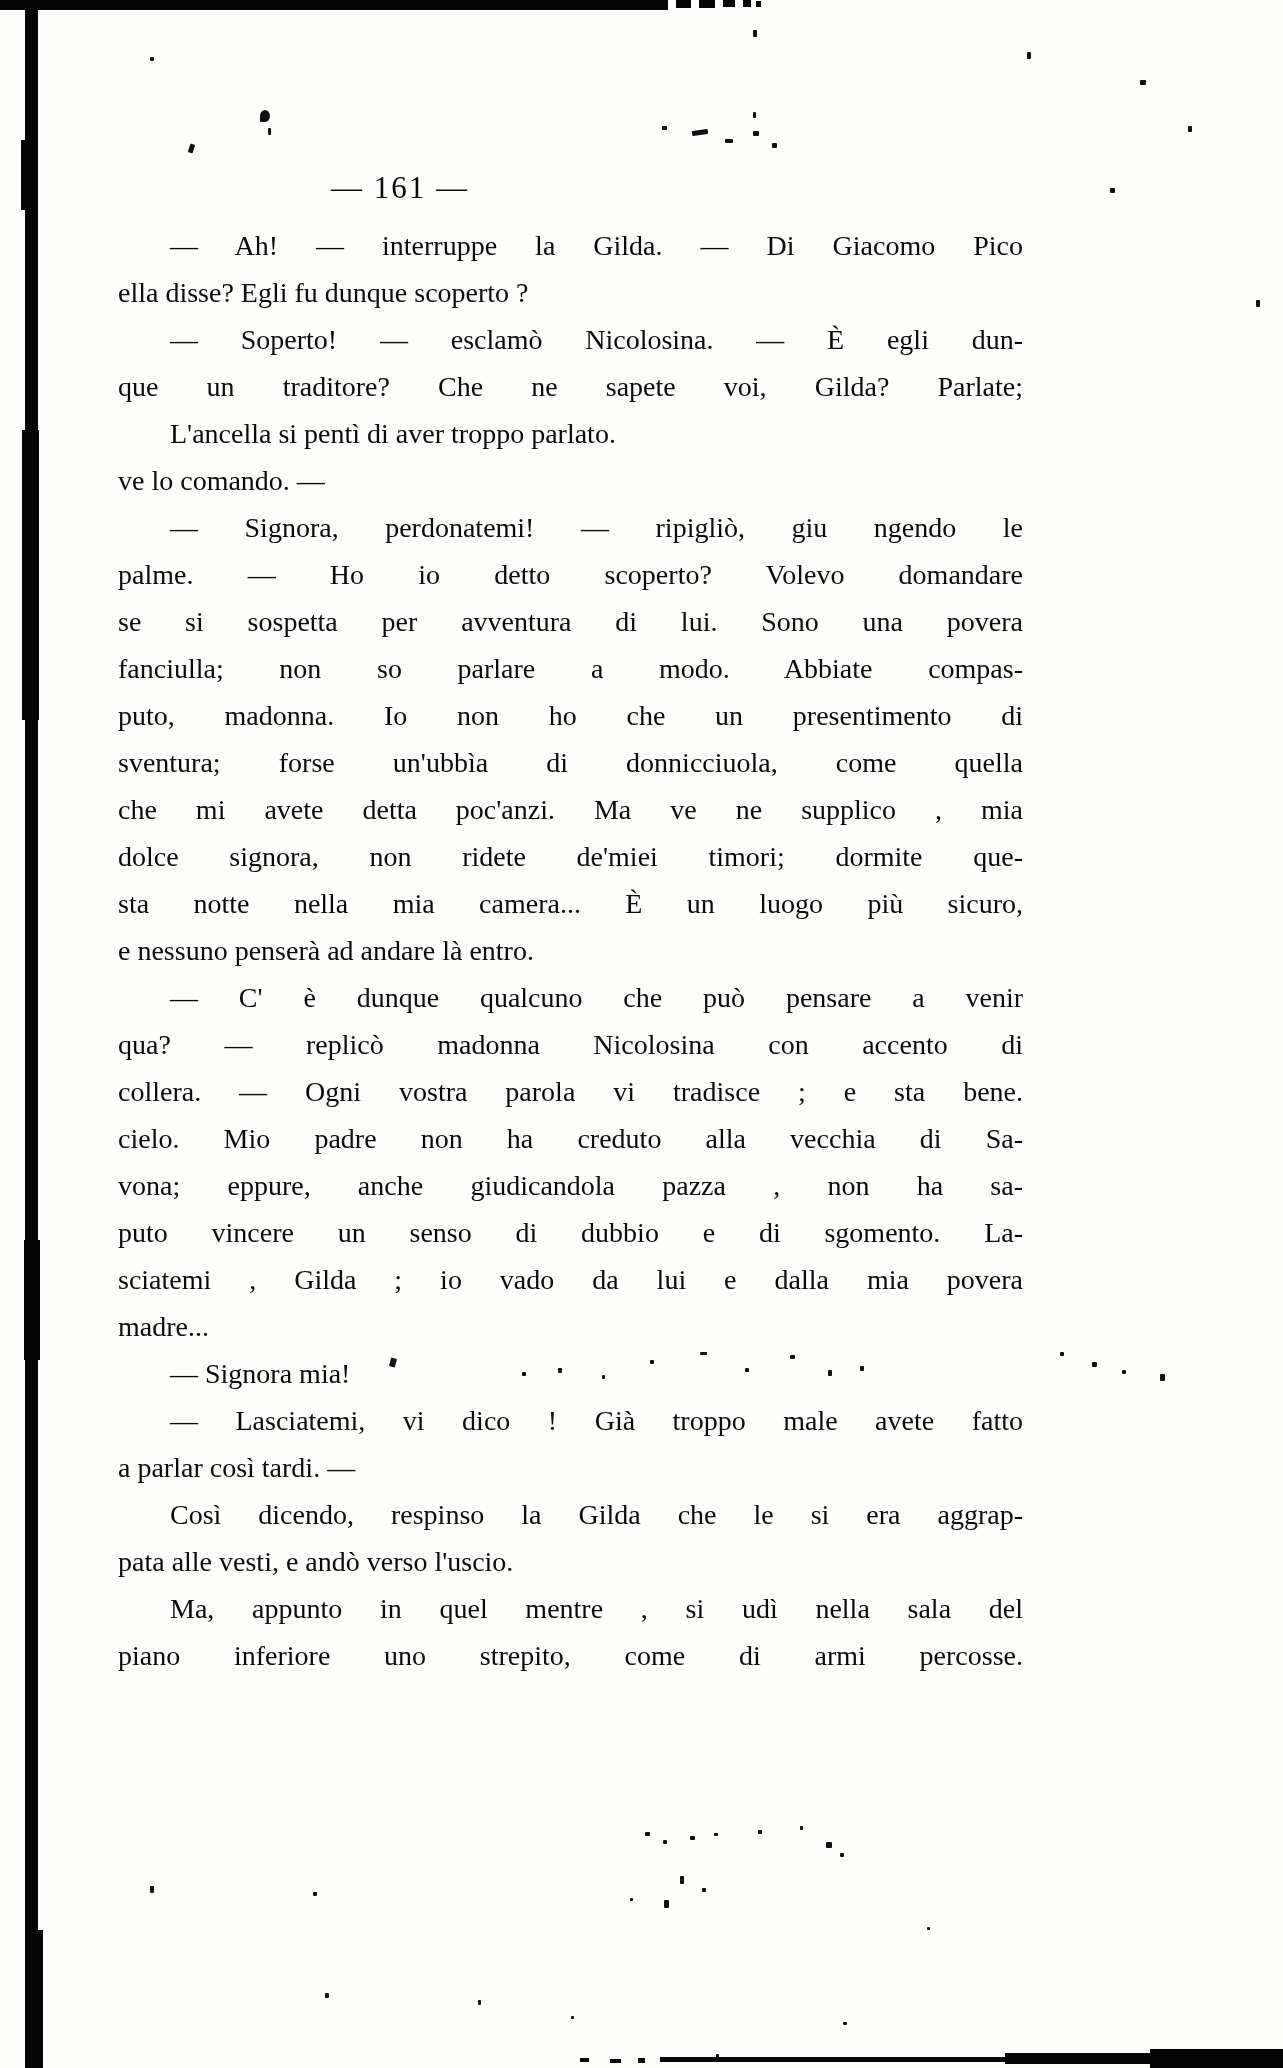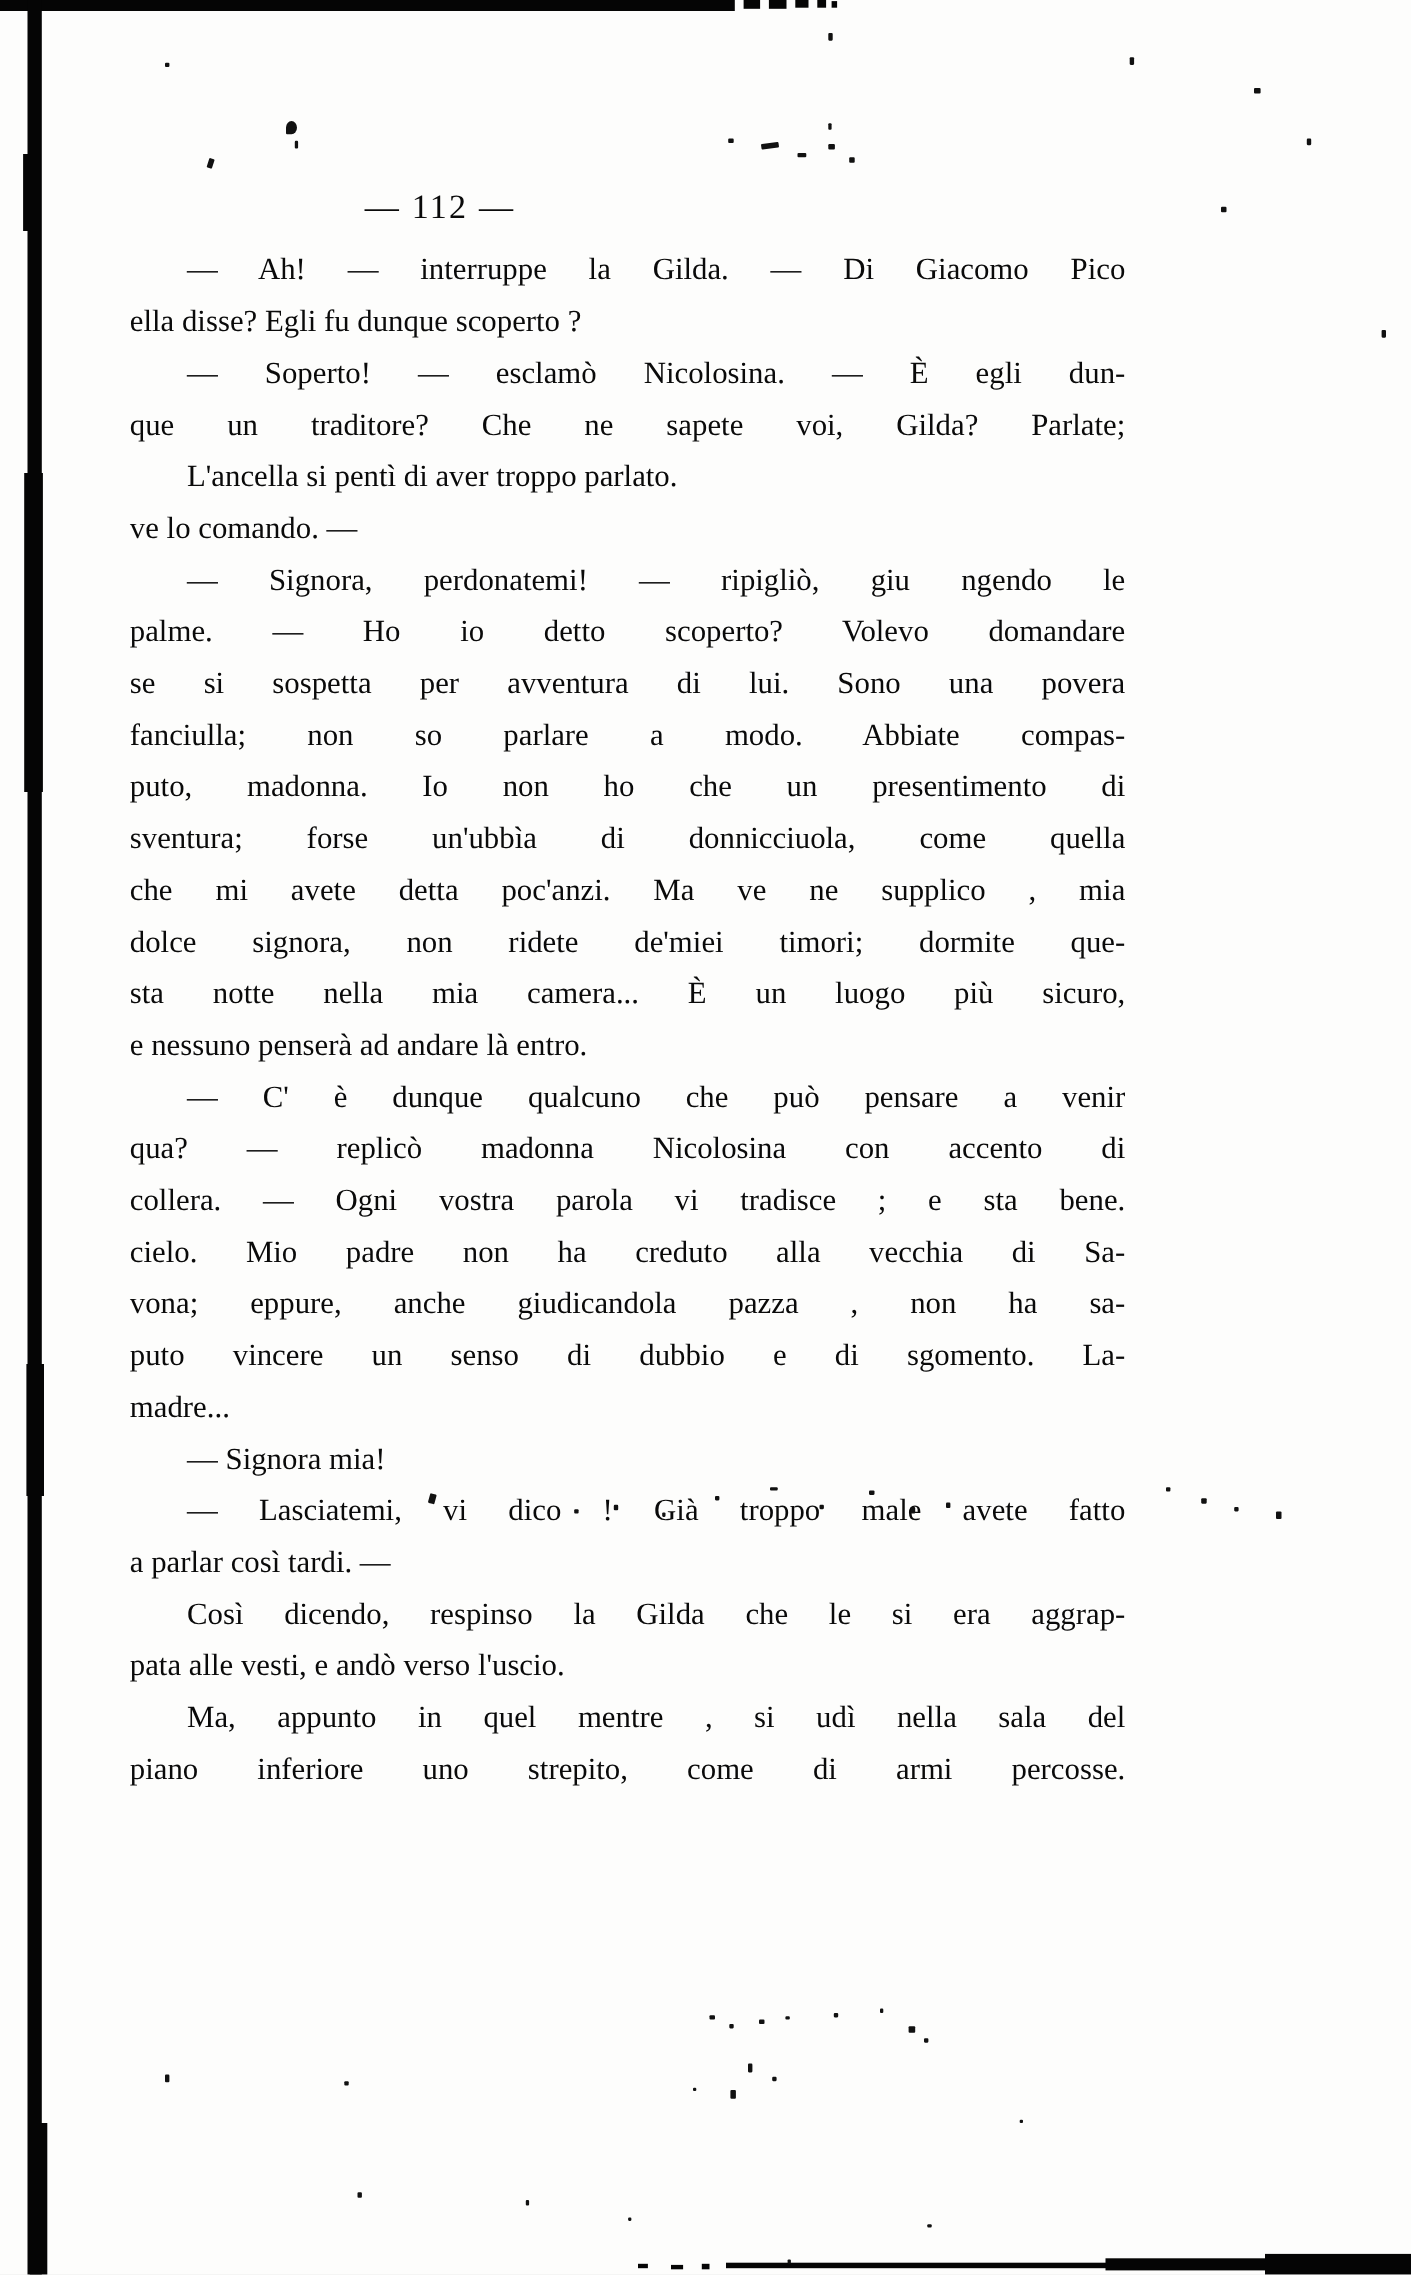--- a/index.html
+++ b/index.html
@@ -57,21 +57,21 @@
   <div class="bar" style="left:27px;top:1930px;width:16px;height:138px;"></div>
   <div class="bar" style="left:21px;top:140px;width:16px;height:70px;"></div>
 
   <div class="bar" style="left:660px;top:2057px;width:350px;height:5px;"></div>
   <div class="bar" style="left:1005px;top:2053px;width:278px;height:11px;"></div>
   <div class="bar" style="left:1150px;top:2049px;width:133px;height:19px;"></div>
   <div class="bar" style="left:580px;top:2058px;width:9px;height:4px;"></div>
   <div class="bar" style="left:610px;top:2059px;width:11px;height:4px;"></div>
   <div class="bar" style="left:638px;top:2058px;width:7px;height:5px;"></div>
 
-  <div class="page-number">— 112 —</div>
+  <div class="page-number">— 161 —</div>
 
   <div class="text-block" id="text-block">
       <div class="line j indent">— Ah! — interruppe la Gilda. — Di Giacomo Pico</div>
       <div class="line">ella disse? Egli fu dunque scoperto ?</div>
       <div class="line j indent">— Soperto! — esclamò Nicolosina. — È egli dun-</div>
       <div class="line j">que un traditore? Che ne sapete voi, Gilda? Parlate;</div>
       <div class="line indent">L'ancella si pentì di aver troppo parlato.</div>
       <div class="line">ve lo comando. —</div>
       <div class="line j indent">— Signora, perdonatemi! — ripigliò, giu ngendo le</div>
       <div class="line j">palme. — Ho io detto scoperto? Volevo  domandare</div>
@@ -82,20 +82,21 @@
       <div class="line j">che mi avete detta poc'anzi. Ma ve ne supplico , mia</div>
       <div class="line j">dolce signora, non ridete de'miei timori; dormite que-</div>
       <div class="line j">sta notte nella mia camera... È un luogo più sicuro,</div>
       <div class="line">e nessuno penserà ad andare là entro.</div>
       <div class="line j indent">— C' è dunque qualcuno che può pensare a  venir</div>
       <div class="line j">qua? — replicò madonna Nicolosina con accento di</div>
       <div class="line j">collera. — Ogni vostra parola vi tradisce ; e sta bene.</div>
       <div class="line j">cielo. Mio padre non ha creduto alla vecchia di Sa-</div>
       <div class="line j">vona; eppure, anche giudicandola pazza , non ha sa-</div>
       <div class="line j">puto vincere un senso di dubbio e di sgomento. La-</div>
+      <div class="line j">sciatemi , Gilda ; io vado da lui e dalla mia povera</div>
       <div class="line">madre...</div>
       <div class="line indent">— Signora mia!</div>
       <div class="line j indent">— Lasciatemi, vi dico ! Già troppo male avete fatto</div>
       <div class="line">a parlar così tardi. —</div>
       <div class="line j indent">Così dicendo, respinso la Gilda che le si era aggrap-</div>
       <div class="line">pata alle vesti, e andò verso l'uscio.</div>
       <div class="line j indent">Ma, appunto in quel mentre , si udì nella sala del</div>
       <div class="line j">piano inferiore uno strepito, come di armi percosse.</div>
     </div>
 

